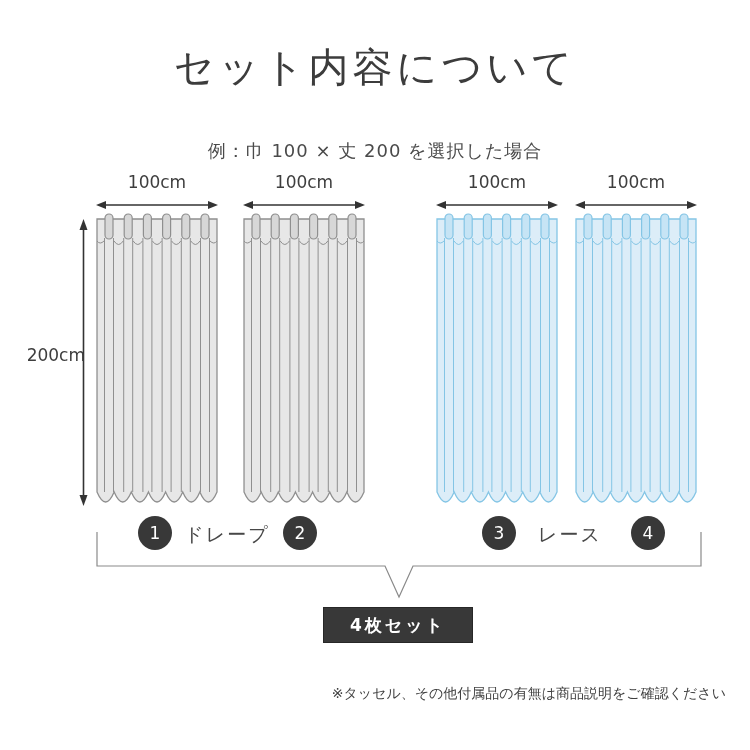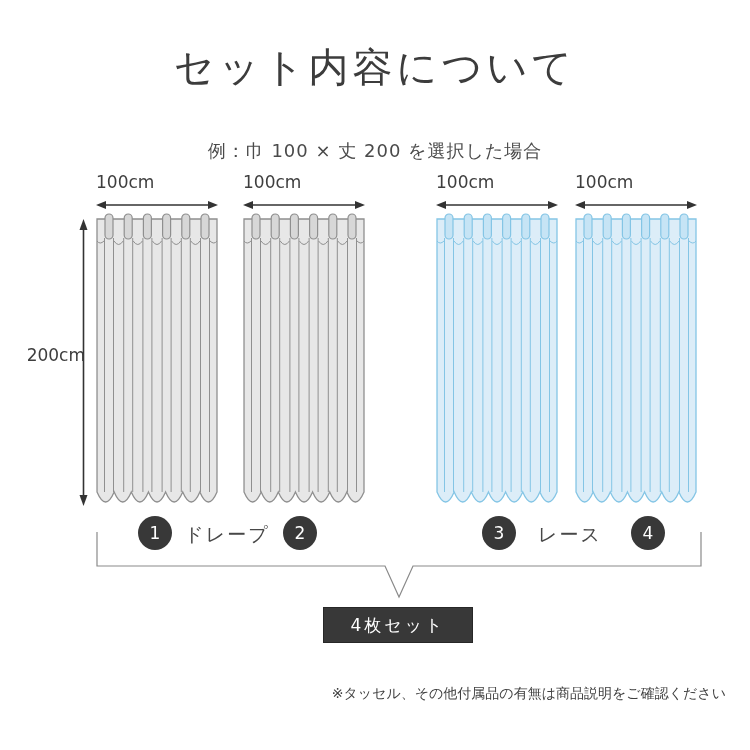--- a/index.html
+++ b/index.html
@@ -2,37 +2,37 @@
 <html style="--arrow: #333333; --line: #8a8a8a; --badge: #383838;"><head>
 <meta charset="utf-8">
 <style>
   html,body{margin:0;padding:0;background:#fff;}
   .page{position:relative;width:750px;height:750px;background:#fff;overflow:hidden;
         font-family:"DejaVu Sans","Liberation Sans",sans-serif;color:#3d3d3d;}
   .title{position:absolute;top:40px;left:0;width:750px;text-align:center;
          font-size:40px;letter-spacing:4px;color:#3c3c3c;font-weight:400;}
   .subtitle{position:absolute;top:112px;left:0;width:750px;text-align:center;
             font-size:18px;letter-spacing:1px;color:#4a4a4a;margin-top:27px;}
-  .wlabel{position:absolute;top:172px;width:122px;
+  .wlabel{position:absolute;top:172px;width:122px;text-align:center;
           font-size:17px;color:#3e3e3e;}
   .harrow{position:absolute;top:199px;width:122px;height:12px;}
   .varrow{position:absolute;left:77px;top:219px;width:13px;height:287px;}
   .hlabel{position:absolute;top:345px;left:11px;width:74px;text-align:right;
           font-size:17px;color:#3e3e3e;}
   .curtain{position:absolute;top:212px;width:122px;height:292px;}
   .badge{position:absolute;top:516px;width:34px;height:34px;border-radius:50%;
          background:var(--badge,#353535);color:#fff;font-size:17px;line-height:34px;
          text-align:center;}
   .grouplabel{position:absolute;top:522px;width:110px;text-align:center;
               font-size:19px;letter-spacing:2px;color:#474747;}
   .bracket{position:absolute;left:92px;top:528px;width:614px;height:74px;}
   .bracket polyline{fill:none;stroke:var(--line,#8a8a8a);stroke-width:1.2;}
   .set-badge{position:absolute;left:323px;top:607px;width:150px;height:36px;
              background:var(--badge,#353535);border:1px solid #272727;box-sizing:border-box;
-             color:#fff;font-size:17px;letter-spacing:3px;text-align:center;line-height:34px;}
+             color:#fff;font-size:17px;letter-spacing:3px;text-align:center;line-height:34px;font-weight:bold;}
   .footnotes{position:absolute;right:24px;top:682px;text-align:right;
              font-size:14px;line-height:23px;color:#3f3f3f;}
   svg.arr line{stroke:var(--arrow,#333);stroke-width:1.6;}
   svg.arr polygon{fill:var(--arrow,#333);}
 </style>
 </head>
 <body>
 
 <div class="page">
 

